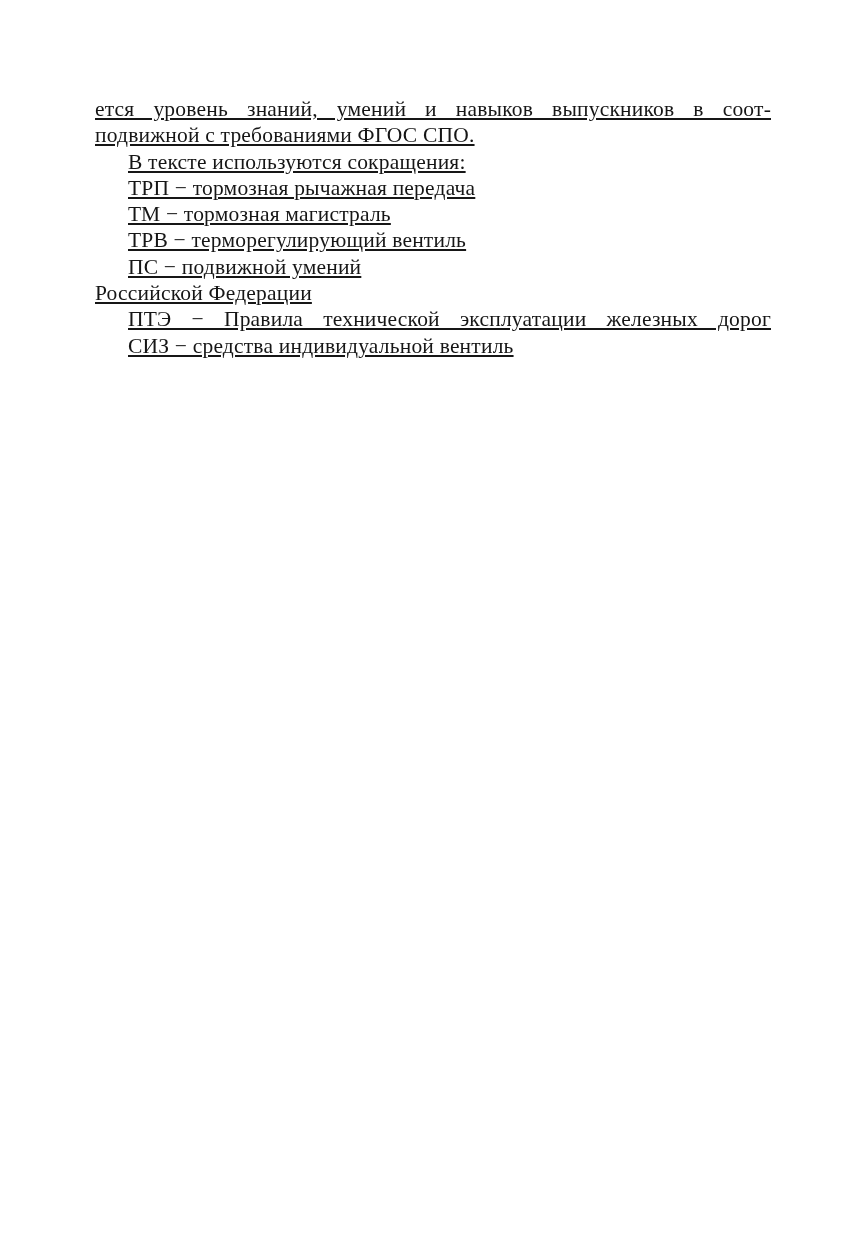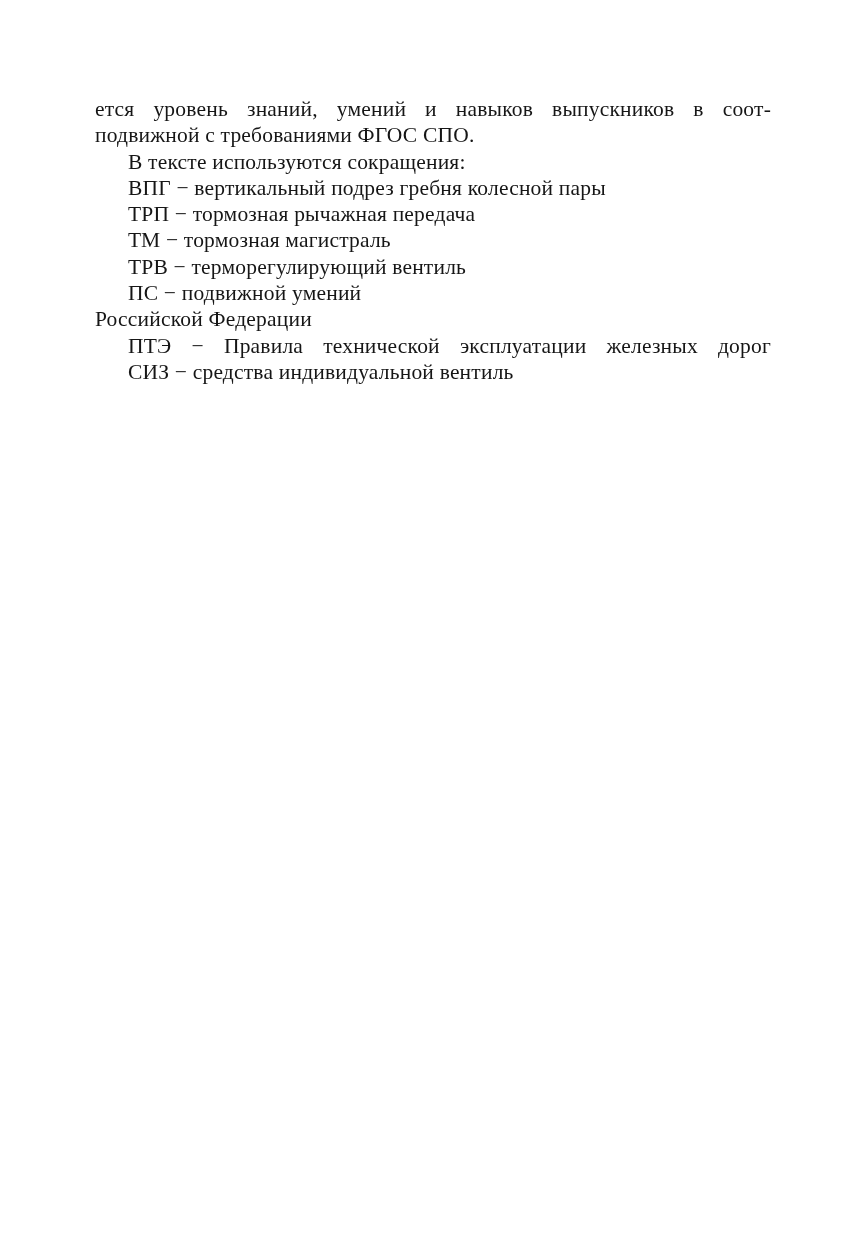--- a/index.html
+++ b/index.html
@@ -17,20 +17,21 @@
     color: #161616;
   }
   .text-block {
     position: absolute;
     left: 95px;
     top: 96px;
     width: 676px;
     font-size: 21.5px;
     line-height: 26.3px;
     letter-spacing: 0.2px;
+    text-decoration: underline;
   }
   .line {
     white-space: nowrap;
   }
   .line.indent {
     padding-left: 33px;
   }
   .line.justify {
     white-space: normal;
     text-align: justify;
@@ -38,21 +39,20 @@
   }
 </style>
 </head>
 <body>
 
 <div class="page">
   <div class="text-block">
     <div class="line justify">ется уровень знаний, умений и навыков выпускников в соот-</div>
     <div class="line">подвижной с требованиями ФГОС СПО.</div>
     <div class="line indent">В тексте используются сокращения:</div>
-    <div class="line indent">ВПГ − вертикальный подрез гребня колесной пары</div>
     <div class="line indent">ТРП − тормозная рычажная передача</div>
     <div class="line indent">ТМ − тормозная магистраль</div>
     <div class="line indent">ТРВ − терморегулирующий вентиль</div>
     <div class="line indent">ПС − подвижной умений</div>
     <div class="line">Российской Федерации</div>
     <div class="line indent justify">ПТЭ − Правила технической эксплуатации железных дорог</div>
     <div class="line indent">СИЗ − средства индивидуальной вентиль</div>
   </div>
 </div>
 

